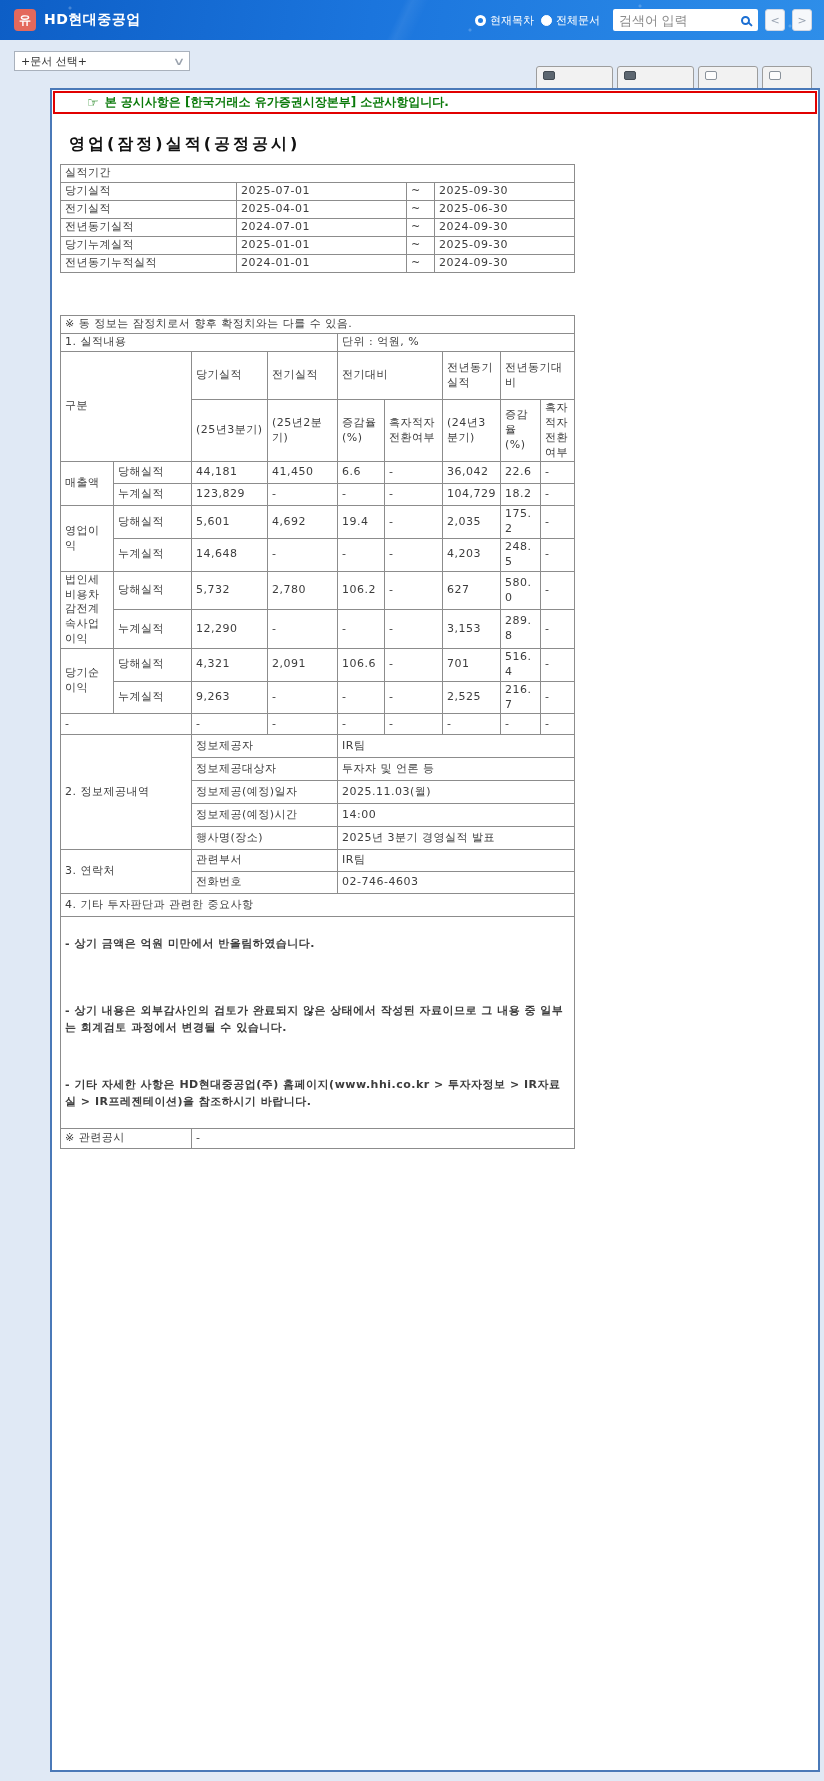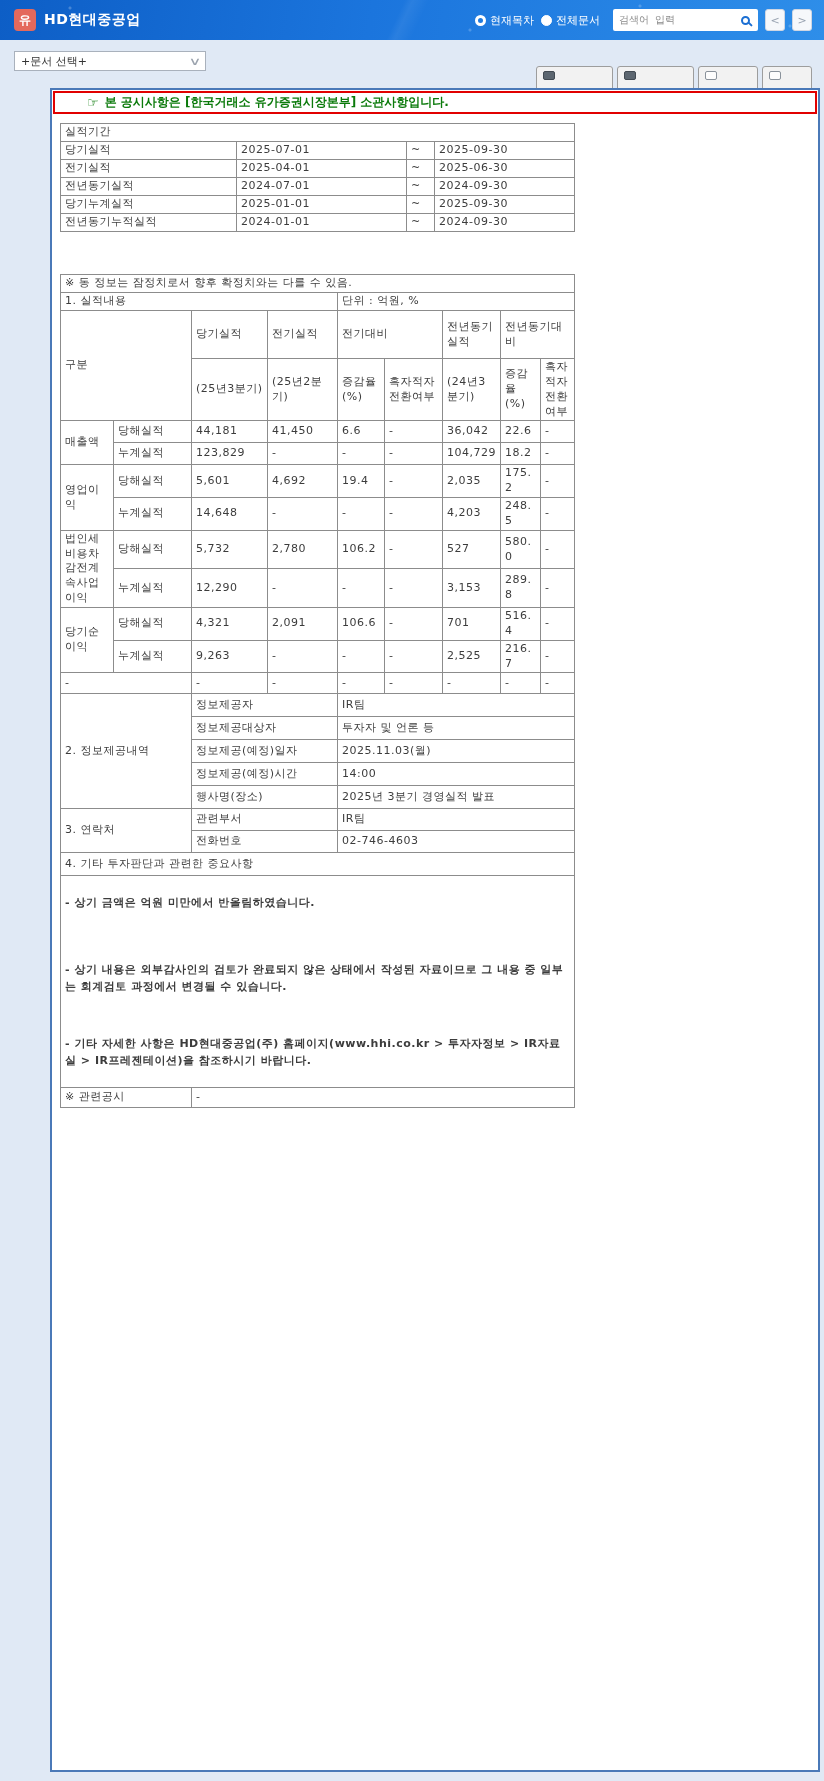--- a/index.html
+++ b/index.html
@@ -36,36 +36,36 @@
   .top-right{ margin-left:auto; display:flex; align-items:center; gap:7px; position:relative; z-index:4;}
   .radio-item{ display:flex; align-items:center; gap:4px; color:#fff; font-size:11px; cursor:pointer; }
   .radio{ width:11px; height:11px; border-radius:50%; display:inline-block; }
   .radio.ring{ border:3px solid #fff; background:transparent; }
   .radio.dot{ background:#fff; border:1px solid #fff; }
   .searchbox{
     width:145px; height:22px; background:#fff; border-radius:2px;
     display:flex; align-items:center; padding:0 6px; margin-left:6px;
   }
   .searchbox input{
-    border:none; outline:none; flex:1; font-size:10px; color:#333; width:100px;
-    font-family:Liberation Mono, monospace;
+    border:none; outline:none; flex:1; font-size:13px; color:#333; width:100px;
+    font-family:Liberation Sans, sans-serif;
   }
   .searchbox input::placeholder{ color:#8a8a8a; }
   .mag{ width:9px; height:9px; border:2px solid #1b6fd3; border-radius:50%; position:relative; margin-right:2px;}
   .mag::after{ content:""; position:absolute; width:6px; height:2px; background:#1b6fd3;
     right:-5px; bottom:-2px; transform:rotate(45deg); border-radius:1px;}
   .navbtn{
     width:20px; height:22px; background:#f6f8fb; border:1px solid #cfd6e2; border-radius:3px;
     color:#98a2b0; font-size:11px; line-height:1; cursor:pointer;
     font-family:"DejaVu Sans","Liberation Sans",sans-serif;
   }
 
   
   .docselect{
-    position:absolute; left:14px; top:51px; width:192px; height:20px;
+    position:absolute; left:14px; top:51px; width:176px; height:20px;
     background:#fff; border:1px solid #a9b1bc; font-size:11px; color:#333;
     display:flex; align-items:center; padding:0 6px; cursor:pointer; z-index:2;
   }
   .docselect .chev{ margin-left:auto; color:#9aa2ad; font-size:11px; transform:scaleX(1.6); }
 
   
   .toolbtns{ position:absolute; top:66px; right:12px; display:flex; gap:4px; z-index:1; }
   .tbtn{ height:26px; background:#f2f2f2; border:1px solid #9d9d9d; border-radius:3px;
     display:flex; align-items:flex-start; padding:4px 0 0 6px; }
   .w77{width:77px;} .w60{width:60px;} .w50{width:50px;}
@@ -151,20 +151,21 @@
     </div>
 </div>
 
 <div class="frame">
 
   <div class="notice">
     <span class="hand">☞</span>
     <span>본 공시사항은 [한국거래소 유가증권시장본부] 소관사항입니다.</span>
   </div>
 
+  <div class="doc-title">영업(잠정)실적(공정공시)</div>
 
   <table class="tbl period">
     <colgroup>
         <col style="width:176px">
         <col style="width:170px">
         <col style="width:28px">
         <col style="width:140px">
       </colgroup>
     <tbody>
         <tr class="r18">
@@ -285,21 +286,21 @@
       <td>-</td>
     </tr>
 
     <tr class="r33">
       <td rowspan="2">법인세비용차감전계속사업이익</td>
       <td>당해실적</td>
       <td>5,732</td>
       <td>2,780</td>
       <td>106.2</td>
       <td>-</td>
-      <td>527</td>
+      <td>627</td>
       <td>580.0</td>
       <td>-</td>
     </tr>
     <tr class="r33">
       <td>누계실적</td>
       <td>12,290</td>
       <td>-</td>
       <td>-</td>
       <td>-</td>
       <td>3,153</td>

